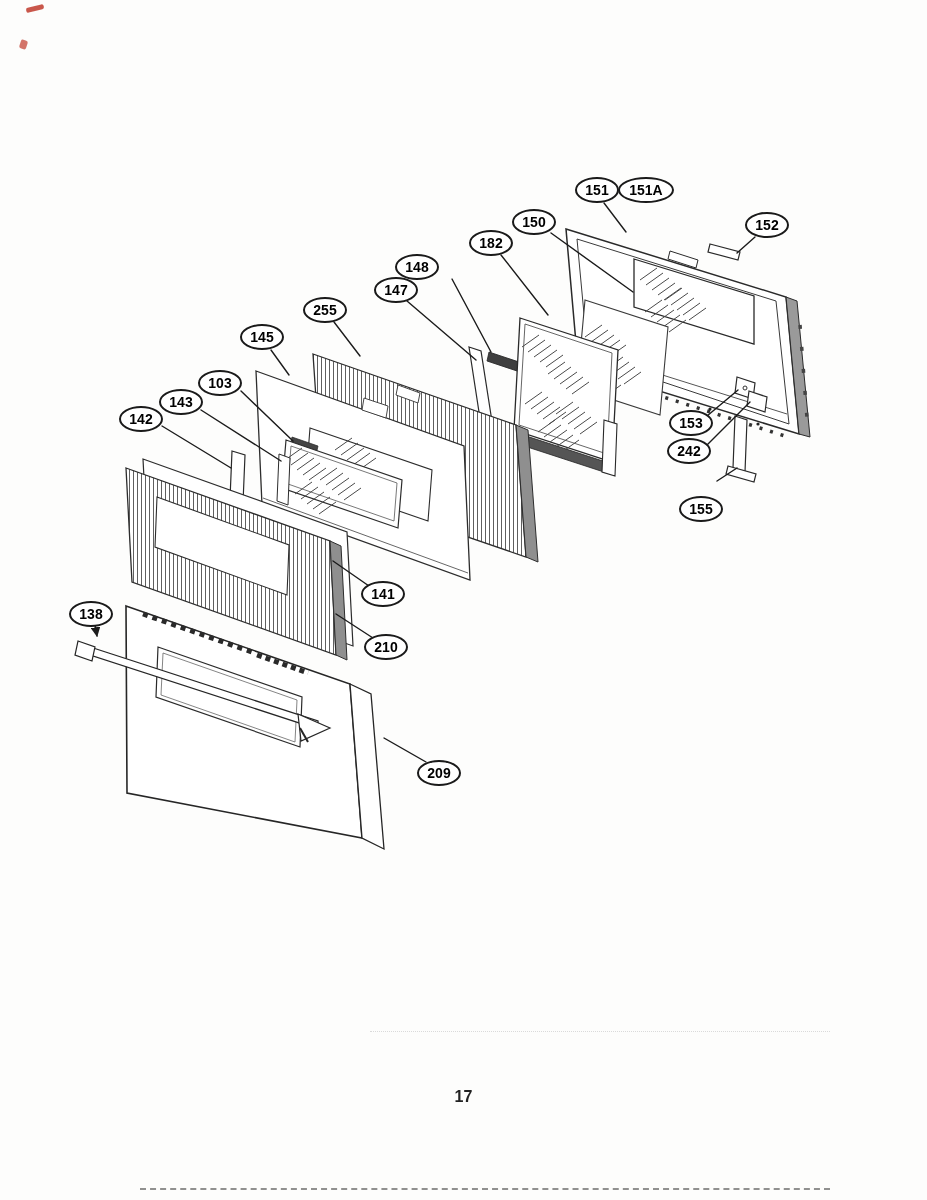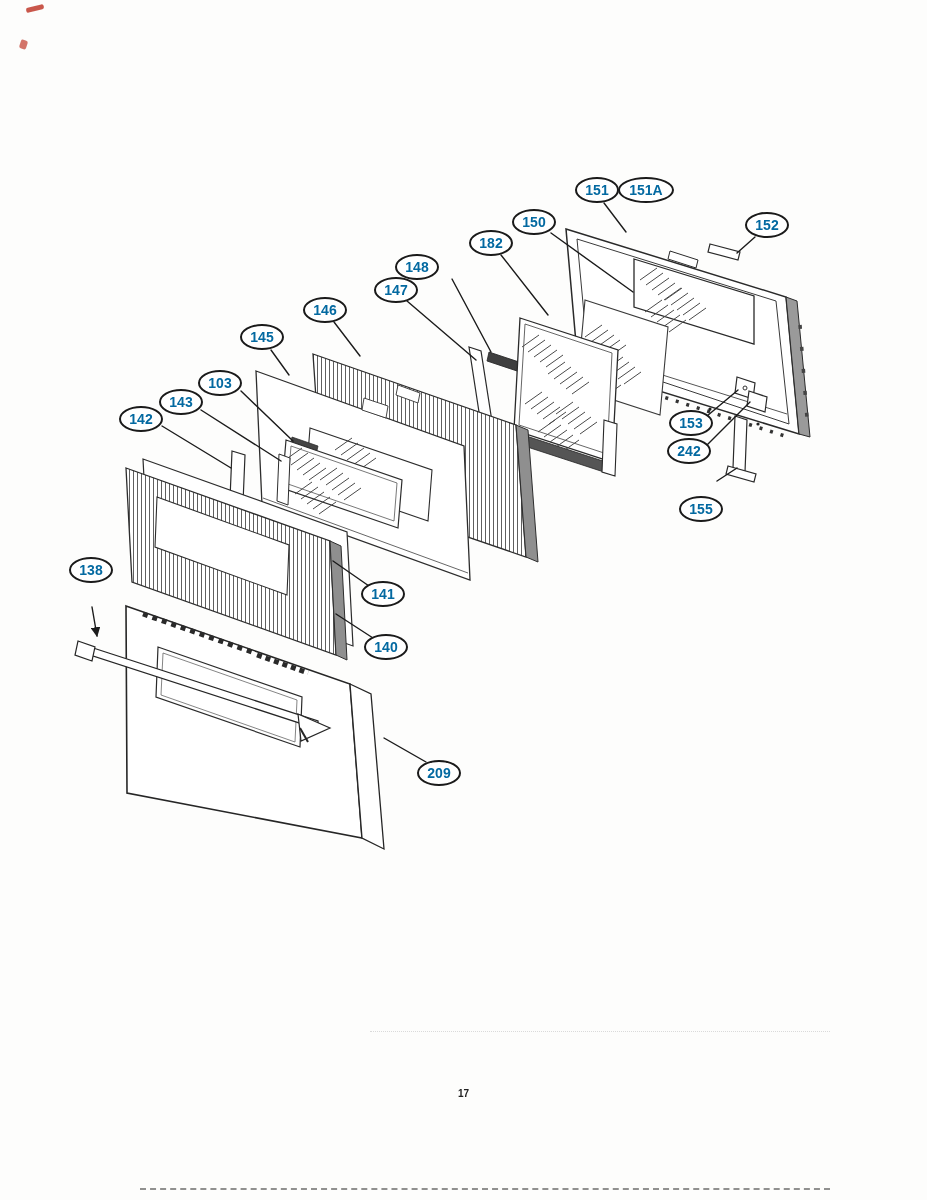--- a/index.html
+++ b/index.html
@@ -5,26 +5,26 @@
   html,body{margin:0;padding:0;background:#ffffff;}
   .page{
     position:relative;width:927px;height:1200px;background:#fdfdfc;
     overflow:hidden;font-family:"Liberation Sans",sans-serif;
   }
   .art{position:absolute;left:0;top:0;width:927px;height:1200px;}
   .callout{
     position:absolute;display:flex;align-items:center;justify-content:center;
     width:44px;height:26px;box-sizing:border-box;
     border:2.2px solid #1a1a1a;border-radius:50%;background:#ffffff;
-    font-weight:700;font-size:14px;color:#0369a1;letter-spacing:0;
+    font-weight:700;font-size:14px;color:#000000;letter-spacing:0;
   }
   .callout.wide{width:56px;}
   .page-number{
     position:absolute;top:1088px;left:0;width:100%;text-align:center;
-    font-weight:700;font-size:10px;color:#222;
+    font-weight:700;font-size:16px;color:#222;
   }
   .artifact-red-1{
     position:absolute;left:26px;top:6px;width:18px;height:5px;
     background:#c0392b;border-radius:2px;transform:rotate(-14deg);opacity:.85;
   }
   .artifact-red-2{
     position:absolute;left:20px;top:40px;width:7px;height:9px;
     background:#c0392b;border-radius:2px;transform:rotate(18deg);opacity:.7;
   }
   .artifact-bottom-line{
@@ -186,29 +186,29 @@
       <line x1="501" y1="255" x2="548" y2="315"></line>
       <line x1="551" y1="233" x2="633" y2="292"></line>
       <line x1="604" y1="203" x2="626" y2="232"></line>
       <line x1="755" y1="237" x2="737" y2="253"></line>
       <line x1="707" y1="416" x2="738" y2="390"></line>
       <line x1="707" y1="445" x2="750" y2="402"></line>
       <line x1="717" y1="481" x2="737" y2="468"></line>
     </g>
   </svg>
 
-  <div class="callout" style="left:69px;top:557px;">138</div>
+  <div class="callout" style="left:69px;top:601px;">138</div>
   <div class="callout" style="left:417px;top:760px;">209</div>
-  <div class="callout" style="left:364px;top:634px;">140</div>
+  <div class="callout" style="left:364px;top:634px;">210</div>
   <div class="callout" style="left:361px;top:581px;">141</div>
   <div class="callout" style="left:119px;top:406px;">142</div>
   <div class="callout" style="left:159px;top:389px;">143</div>
   <div class="callout" style="left:198px;top:370px;">103</div>
   <div class="callout" style="left:240px;top:324px;">145</div>
-  <div class="callout" style="left:303px;top:297px;">146</div>
+  <div class="callout" style="left:303px;top:297px;">255</div>
   <div class="callout" style="left:374px;top:277px;">147</div>
   <div class="callout" style="left:395px;top:254px;">148</div>
   <div class="callout" style="left:469px;top:230px;">182</div>
   <div class="callout" style="left:512px;top:209px;">150</div>
   <div class="callout" style="left:575px;top:177px;">151</div>
   <div class="callout wide" style="left:618px;top:177px;">151A</div>
   <div class="callout" style="left:745px;top:212px;">152</div>
   <div class="callout" style="left:669px;top:410px;">153</div>
   <div class="callout" style="left:667px;top:438px;">242</div>
   <div class="callout" style="left:679px;top:496px;">155</div>

